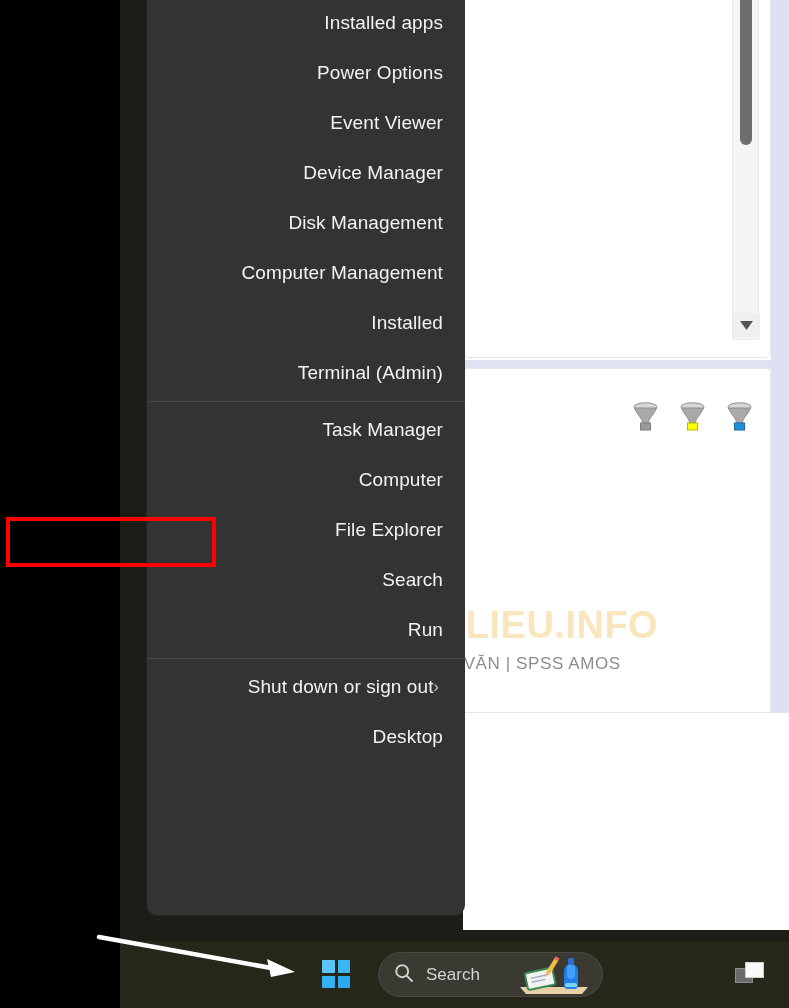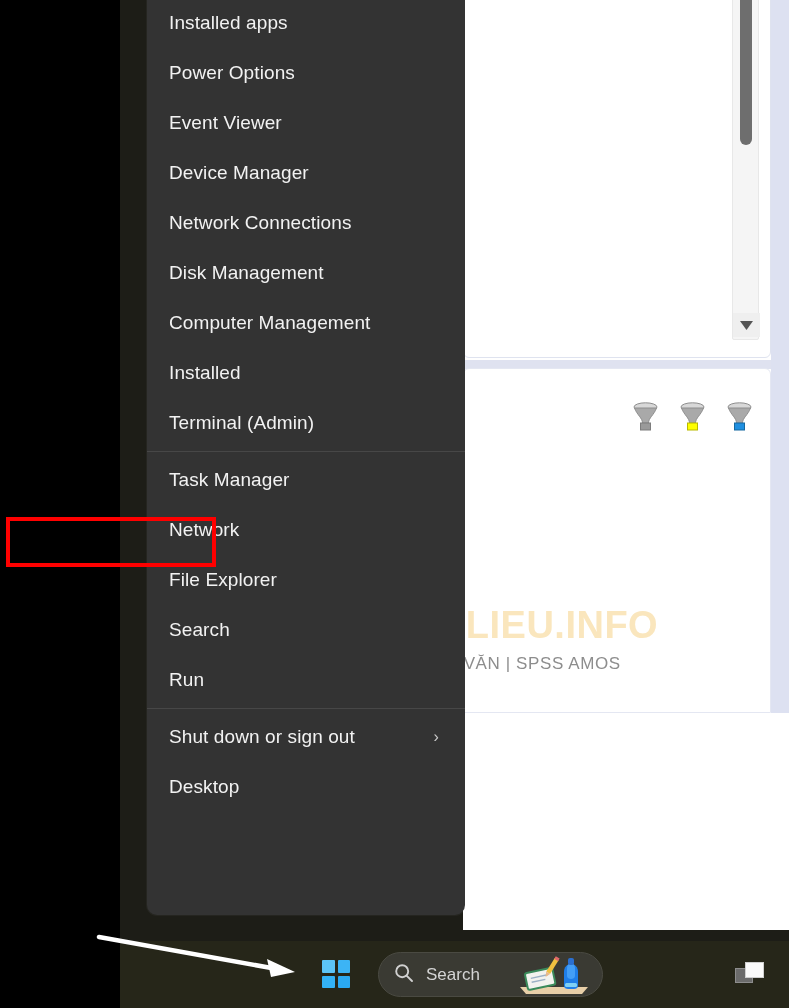--- a/index.html
+++ b/index.html
@@ -116,21 +116,21 @@
   .menu-item {
     position:relative;
     height:50px;
     display:flex; align-items:center;
     padding:0 22px;
     color:#f2f2f2;
     font-size:19px;
     letter-spacing:0.1px;
     white-space:nowrap;
   }
-  .menu-item .label { flex:1 1 auto; }
+  .menu-item .label { flex:1 1 auto;text-align:right; }
   .menu-item .chev {
     flex:0 0 auto; color:#c9c9c9; font-size:16px;
     margin-right:4px;
   }
   .menu-sep {
     height:1px; margin:3px 0 3px 0;
     background:rgba(255,255,255,0.10);
   }
 
   
@@ -296,40 +296,37 @@
         <div class="menu-item">
           <span class="label">Power Options</span>
         </div>
         <div class="menu-item">
           <span class="label">Event Viewer</span>
         </div>
         <div class="menu-item">
           <span class="label">Device Manager</span>
         </div>
         <div class="menu-item">
-          <span class="label">Network Connections</span>
-        </div>
-        <div class="menu-item">
           <span class="label">Disk Management</span>
         </div>
         <div class="menu-item">
           <span class="label">Computer Management</span>
         </div>
         <div class="menu-item">
           <span class="label">Installed</span>
         </div>
         <div class="menu-item">
           <span class="label">Terminal (Admin)</span>
         </div>
         <div class="menu-sep"></div>
         <div class="menu-item">
           <span class="label">Task Manager</span>
         </div>
         <div class="menu-item">
-          <span class="label">Network</span>
+          <span class="label">Computer</span>
         </div>
         <div class="menu-item">
           <span class="label">File Explorer</span>
         </div>
         <div class="menu-item">
           <span class="label">Search</span>
         </div>
         <div class="menu-item">
           <span class="label">Run</span>
         </div>

